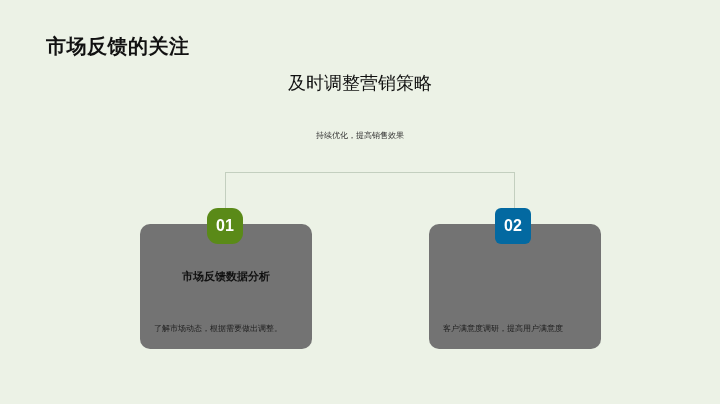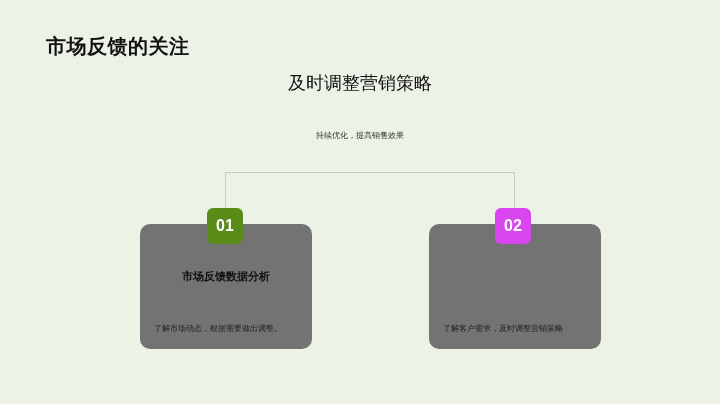--- a/index.html
+++ b/index.html
@@ -31,22 +31,22 @@
     background:#737373; border-radius:10px;
   }
   .card.c1 { left:140px; }
   .card.c2 { left:429px; }
   .badge {
     position:absolute; top:208px; width:36px; height:36px; border-radius:6px;
     color:#fff; font-weight:bold; font-size:16px;
     display:flex; align-items:center; justify-content:center;
     font-family:"Liberation Sans",sans-serif;
   }
-  .badge.b1 { left:207px; background:#5a8a18; }
-  .badge.b2 { left:495px; background:#d946ef; }
+  .badge.b1 { left:207px; background:#5a8a18;border-radius:11px; }
+  .badge.b2 { left:495px; background:#0369a1; }
   .card-title {
     position:absolute; left:0; width:100%; top:45px; text-align:center;
     font-size:11px; font-weight:bold; color:#111;
   }
   .card-desc {
     position:absolute; left:14px; right:14px; top:65px; text-align:left;
     font-size:8px; color:#222; line-height:13px;margin-top:33px;
   }
 </style>
 </head>
@@ -58,15 +58,15 @@
 
 <div class="connector"></div>
 
 <div class="card c1">
   <div class="card-title">市场反馈数据分析</div>
   <div class="card-desc">了解市场动态，根据需要做出调整。</div>
 </div>
 <div class="badge b1">01</div>
 
 <div class="card c2">
-  <div class="card-desc">了解客户需求，及时调整营销策略</div>
+  <div class="card-desc">客户满意度调研，提高用户满意度</div>
 </div>
 <div class="badge b2">02</div>
 
 </body></html>

